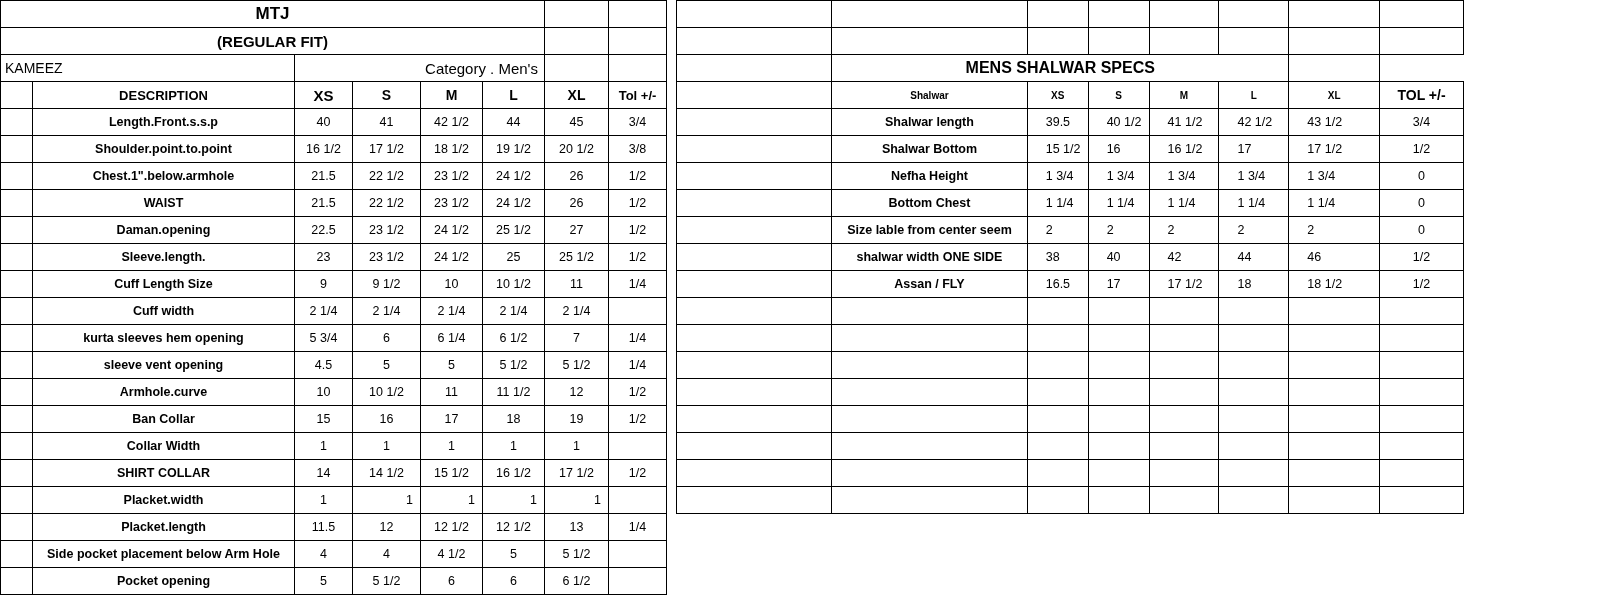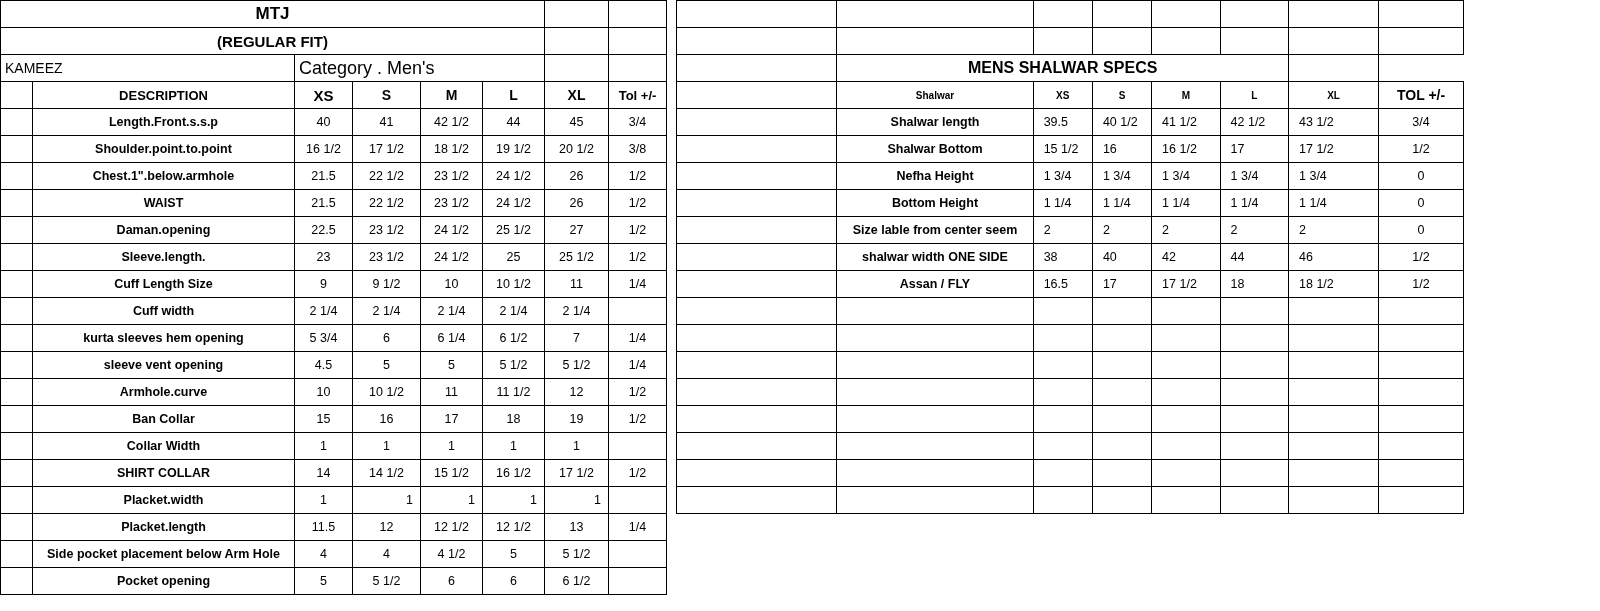--- a/index.html
+++ b/index.html
@@ -47,22 +47,22 @@
   .title-fit {
     font-size: 15px;
     font-weight: bold;
     text-align: center;
   }
   .kameez-label {
     font-size: 14px;
     text-align: left;
   }
   .category-label {
-    font-size: 18px;
-    text-align: left;
+    font-size: 15px;
+    text-align: right;
     padding-right: 6px;
   }
   .hdr-desc {
     font-weight: bold;
     text-align: center;
     font-size: 13px;
   }
   .hdr-size {
     font-weight: bold;
     text-align: center;
@@ -100,21 +100,21 @@
   }
   .shalwar-hdr.small { font-size: 14px; }
   .shalwar-rowlabel {
     font-weight: bold;
     text-align: center;
     font-size: 12.5px;
   }
   .shalwar-val {
     text-align: left;
     font-size: 12.5px;
-    padding-left: 10px;
+    padding-left: 18px;
   }
   .empty { }
 </style>
 </head>
 <body>
 
 <div class="sheet">
 
   <table class="left-block">
     <colgroup>
@@ -412,21 +412,21 @@
         <td class="shalwar-rowlabel">Nefha Height</td>
         <td class="shalwar-val">1 3/4</td>
         <td class="shalwar-val">1 3/4</td>
         <td class="shalwar-val">1 3/4</td>
         <td class="shalwar-val">1 3/4</td>
         <td class="shalwar-val">1 3/4</td>
         <td class="val">0</td>
       </tr>
       <tr>
         <td class="empty"></td>
-        <td class="shalwar-rowlabel">Bottom Height</td>
+        <td class="shalwar-rowlabel">Bottom Chest</td>
         <td class="shalwar-val">1 1/4</td>
         <td class="shalwar-val">1 1/4</td>
         <td class="shalwar-val">1 1/4</td>
         <td class="shalwar-val">1 1/4</td>
         <td class="shalwar-val">1 1/4</td>
         <td class="val">0</td>
       </tr>
       <tr>
         <td class="empty"></td>
         <td class="shalwar-rowlabel">Size lable from center seem</td>

